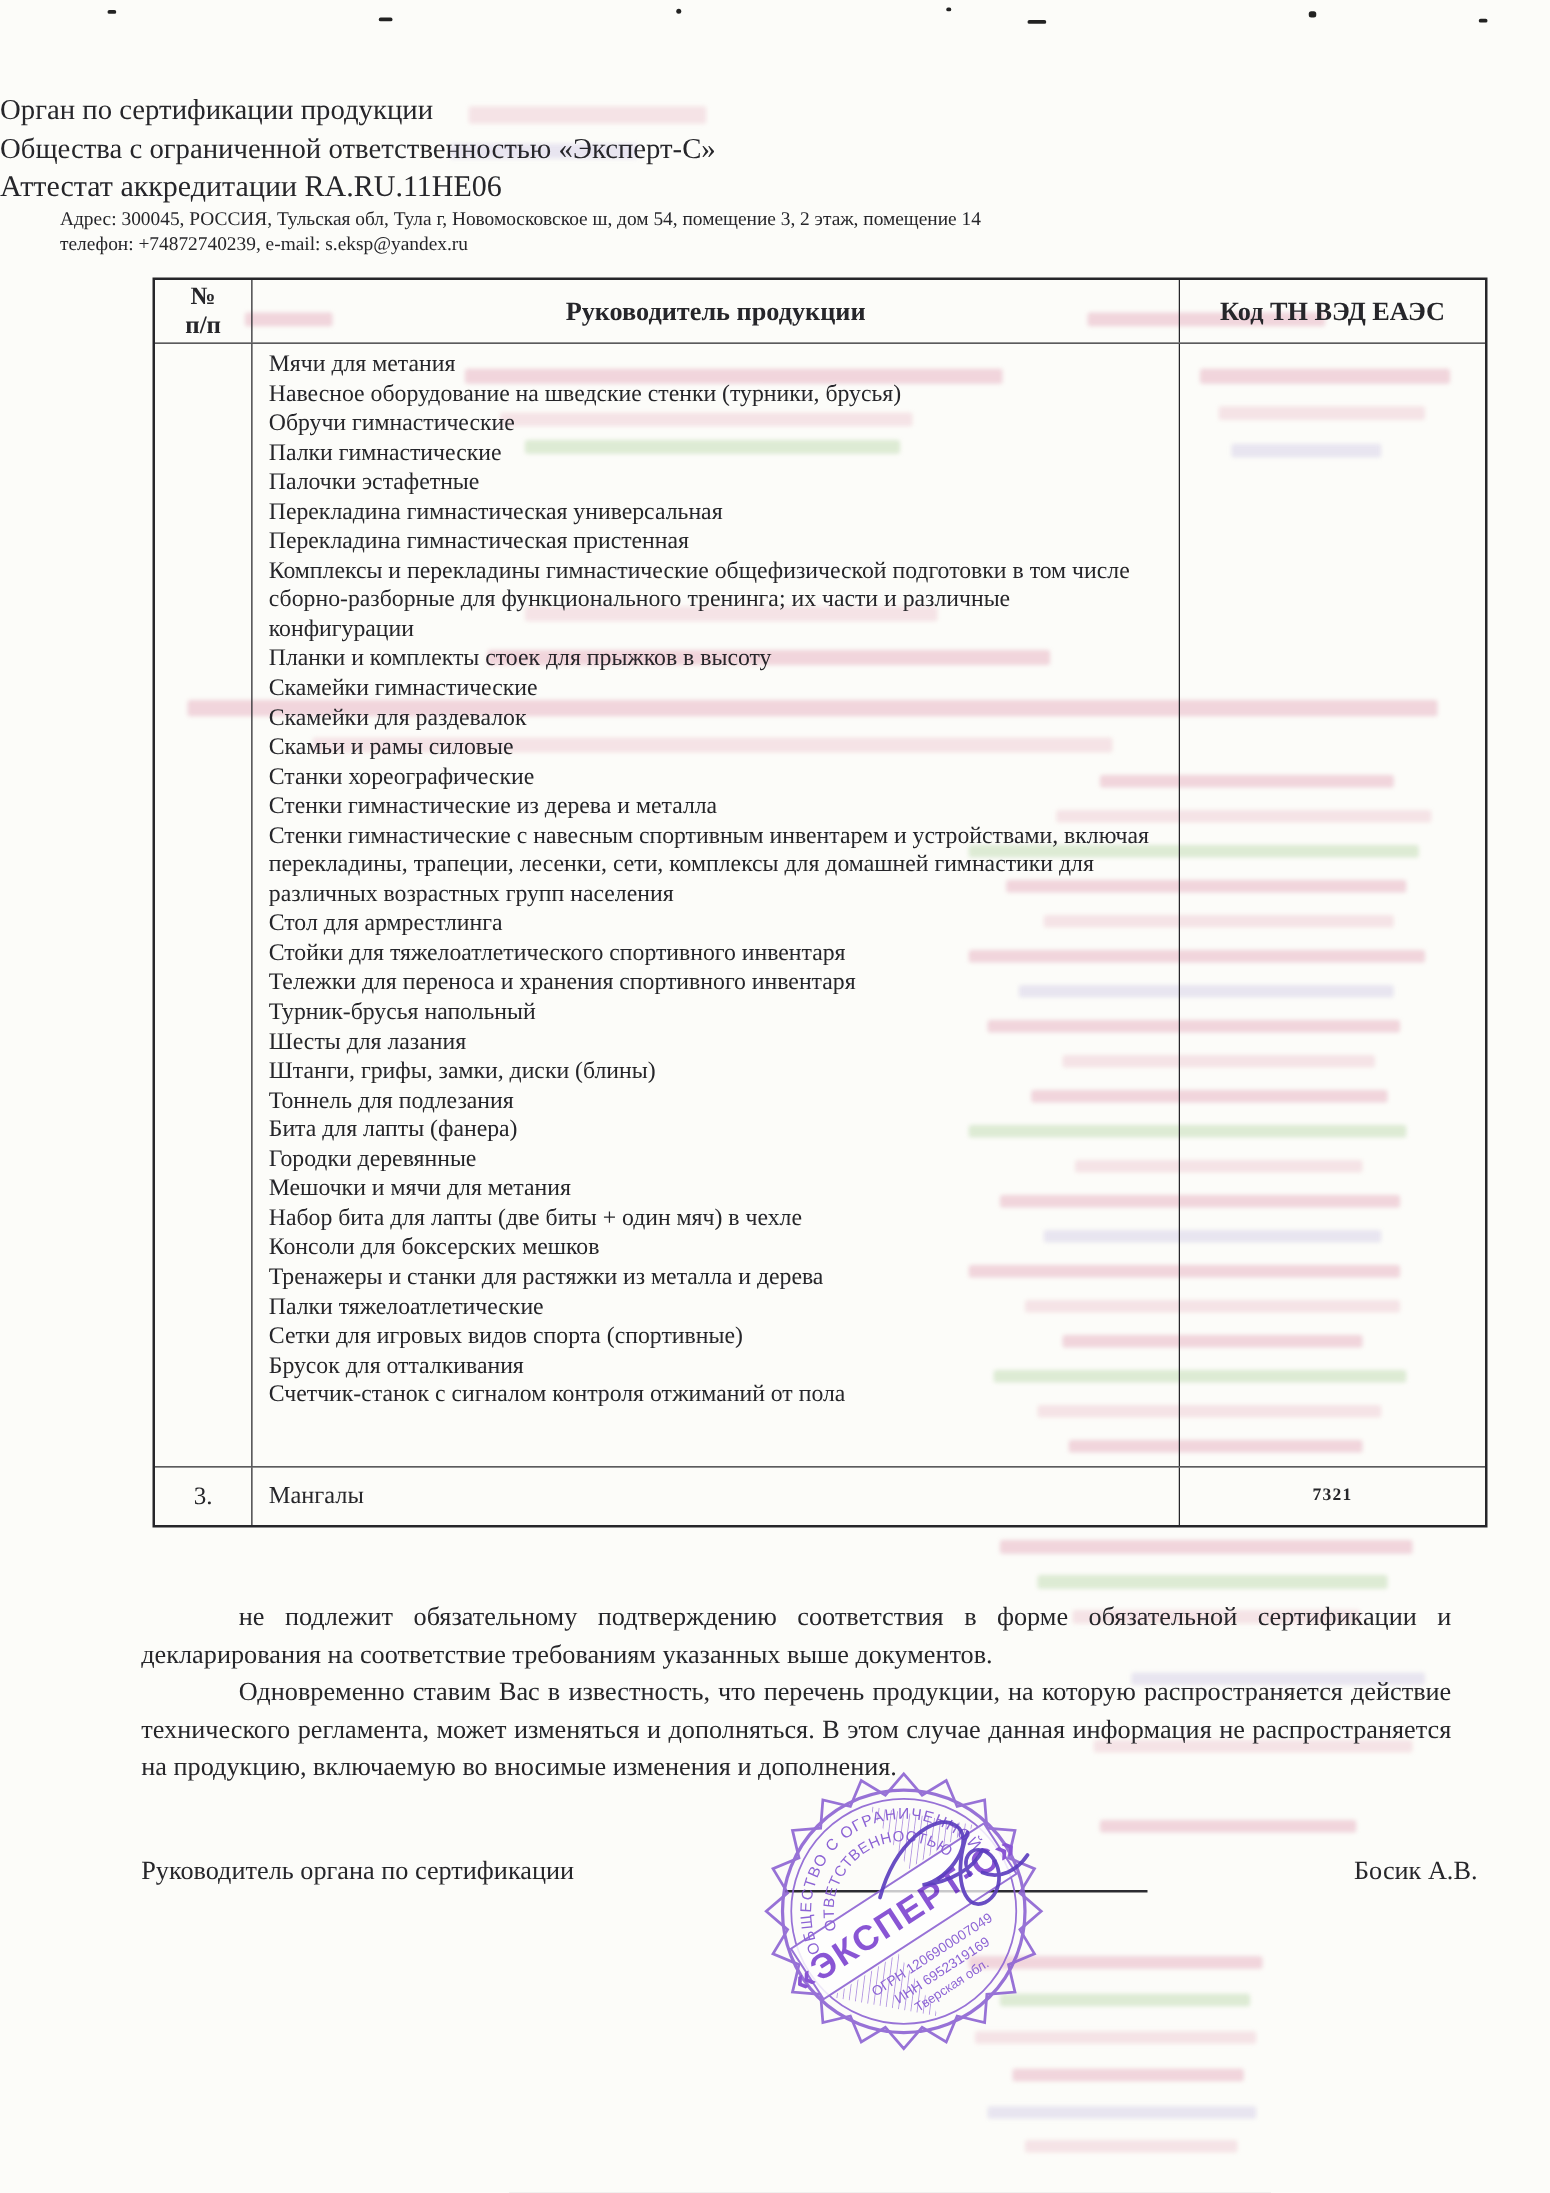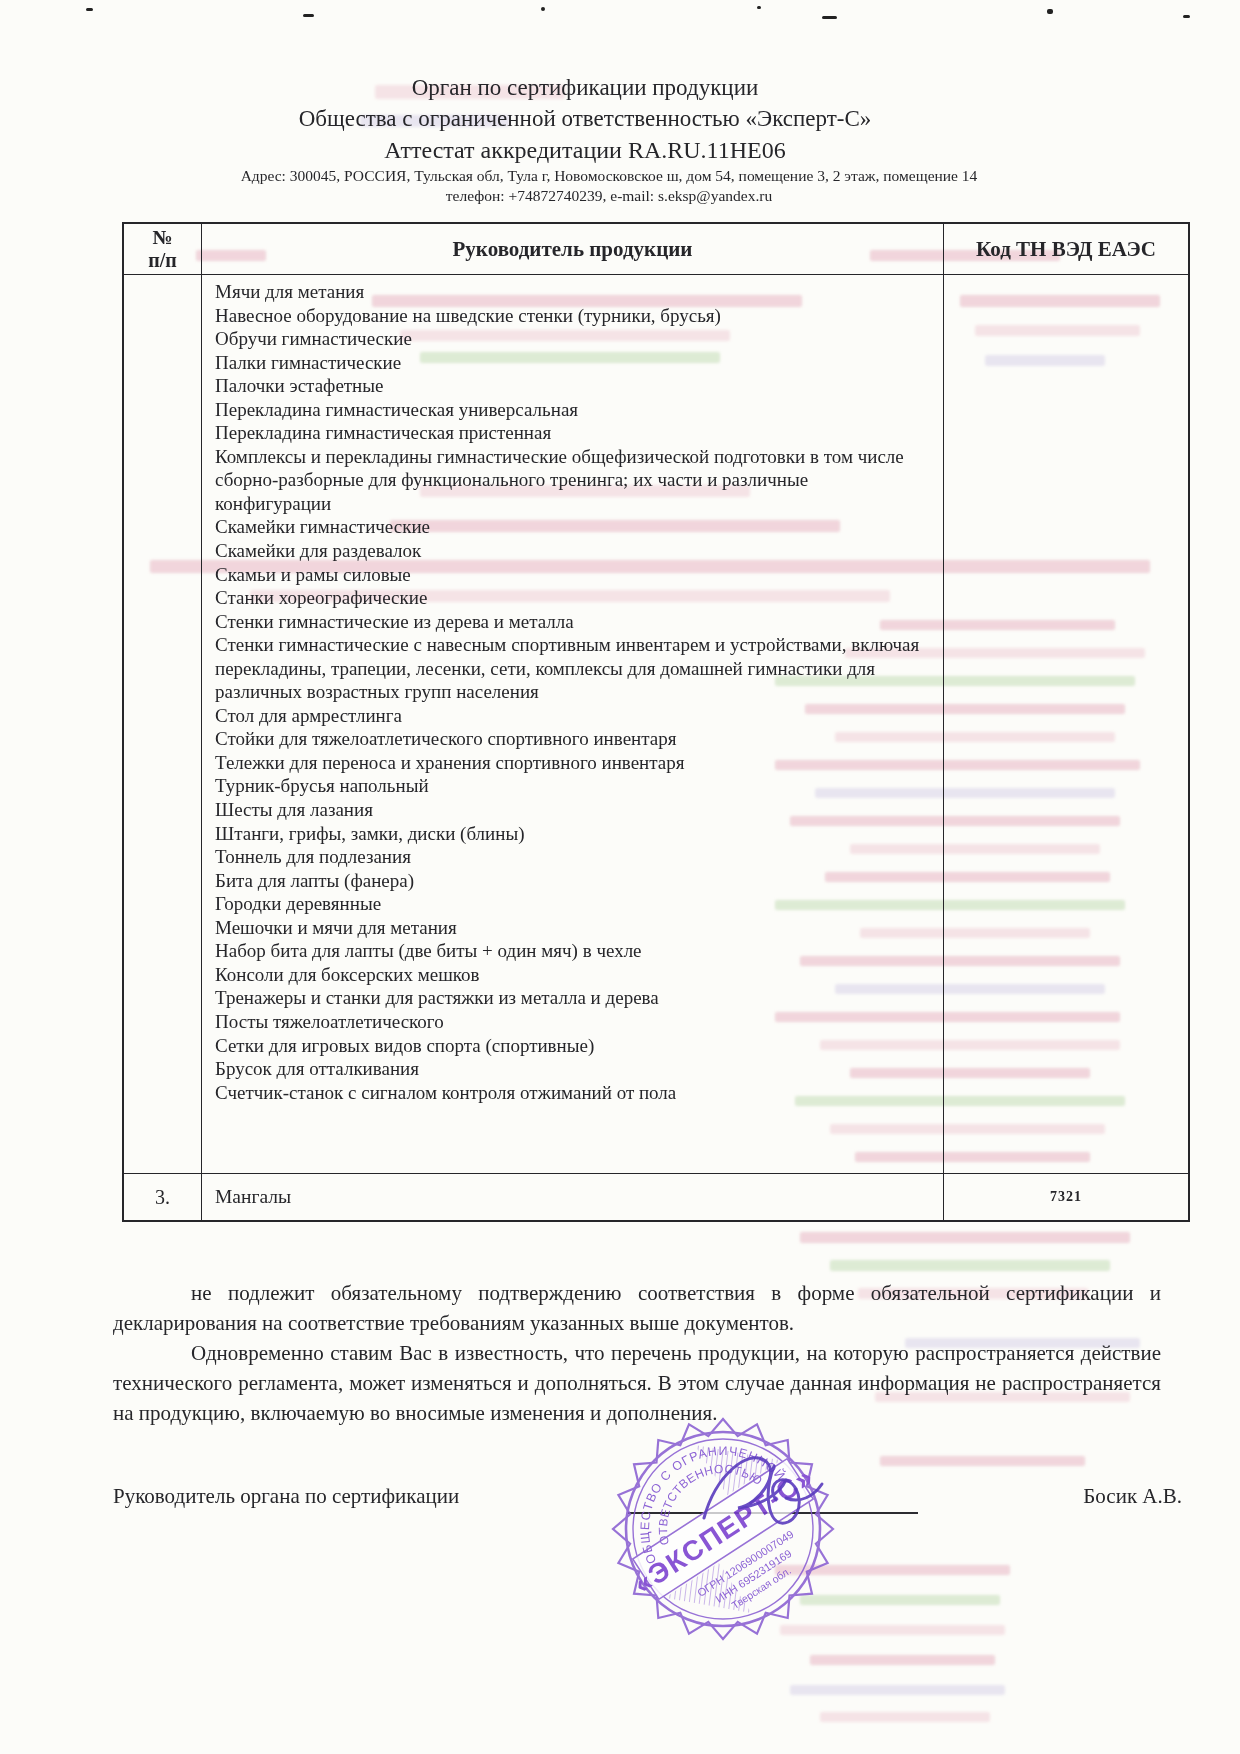--- a/index.html
+++ b/index.html
@@ -1,19 +1,19 @@
 <!DOCTYPE html>
 <html><head>
 <meta charset="utf-8">
 <style>
   html,body{margin:0;padding:0;background:#e8e8e6;}
   .page{position:relative;width:1240px;height:1754px;background:#fcfcf9;overflow:hidden;
         font-family:"Liberation Serif", serif;color:#26262a;margin:0 auto;}
   
-  .letterhead{position:absolute;left:0;top:72px;width:1170px;text-align:center;}
+  .letterhead{position:absolute;left:0;top:72px;width:1170px;text-align:left;}
   .lh1{font-size:23px;line-height:31px;}
   .lh2{font-size:24px;line-height:32px;}
   .lh3{font-size:15.5px;line-height:20px;padding-left:48px;}
   
   .ptable{position:absolute;left:122px;top:222px;width:1064px;border:2px solid #26262a;}
   .trow{display:flex;}
   .c1{width:77px;border-right:1.6px solid #26262a;flex:none;}
   .c2{flex:1;border-right:1.6px solid #26262a;min-width:0;}
   .c3{width:244px;flex:none;}
   .thead{height:50px;border-bottom:1.8px solid #26262a;font-weight:bold;}
@@ -129,40 +129,41 @@
       <div class="c1"></div>
       <div class="c2 list">
         <div class="li">Мячи для метания</div>
         <div class="li">Навесное оборудование на шведские стенки (турники, брусья)</div>
         <div class="li">Обручи гимнастические</div>
         <div class="li">Палки гимнастические</div>
         <div class="li">Палочки эстафетные</div>
         <div class="li">Перекладина гимнастическая универсальная</div>
         <div class="li">Перекладина гимнастическая пристенная</div>
         <div class="li">Комплексы и перекладины гимнастические общефизической подготовки в том числе сборно-разборные для функционального тренинга; их части и различные конфигурации</div>
+        <div class="li">Планки и комплекты стоек для прыжков в высоту</div>
         <div class="li">Скамейки гимнастические</div>
         <div class="li">Скамейки для раздевалок</div>
         <div class="li">Скамьи и рамы силовые</div>
         <div class="li">Станки хореографические</div>
         <div class="li">Стенки гимнастические из дерева и металла</div>
         <div class="li">Стенки гимнастические с навесным спортивным инвентарем и устройствами, включая перекладины, трапеции, лесенки, сети, комплексы для домашней гимнастики для различных возрастных групп населения</div>
         <div class="li">Стол для армрестлинга</div>
         <div class="li">Стойки для тяжелоатлетического спортивного инвентаря</div>
         <div class="li">Тележки для переноса и хранения спортивного инвентаря</div>
         <div class="li">Турник-брусья напольный</div>
         <div class="li">Шесты для лазания</div>
         <div class="li">Штанги, грифы, замки, диски (блины)</div>
         <div class="li">Тоннель для подлезания</div>
         <div class="li">Бита для лапты (фанера)</div>
         <div class="li">Городки деревянные</div>
         <div class="li">Мешочки и мячи для метания</div>
         <div class="li">Набор бита для лапты (две биты + один мяч) в чехле</div>
         <div class="li">Консоли для боксерских мешков</div>
         <div class="li">Тренажеры и станки для растяжки из металла и дерева</div>
-        <div class="li">Посты тяжелоатлетического</div>
+        <div class="li">Палки тяжелоатлетические</div>
         <div class="li">Сетки для игровых видов спорта (спортивные)</div>
         <div class="li">Брусок для отталкивания</div>
         <div class="li">Счетчик-станок с сигналом контроля отжиманий от пола</div>
       </div>
       <div class="c3"></div>
     </div>
     <div class="trow trow3">
       <div class="c1 num">3.</div>
       <div class="c2 name">Мангалы</div>
       <div class="c3 code">7321</div>

